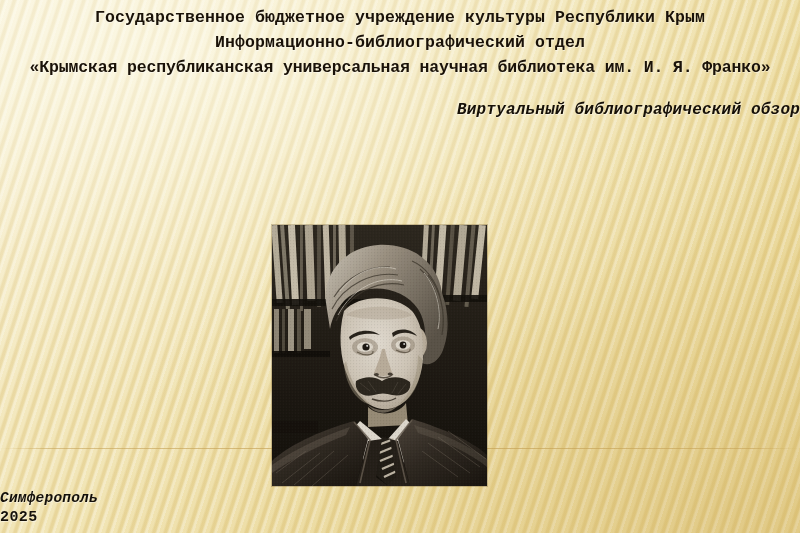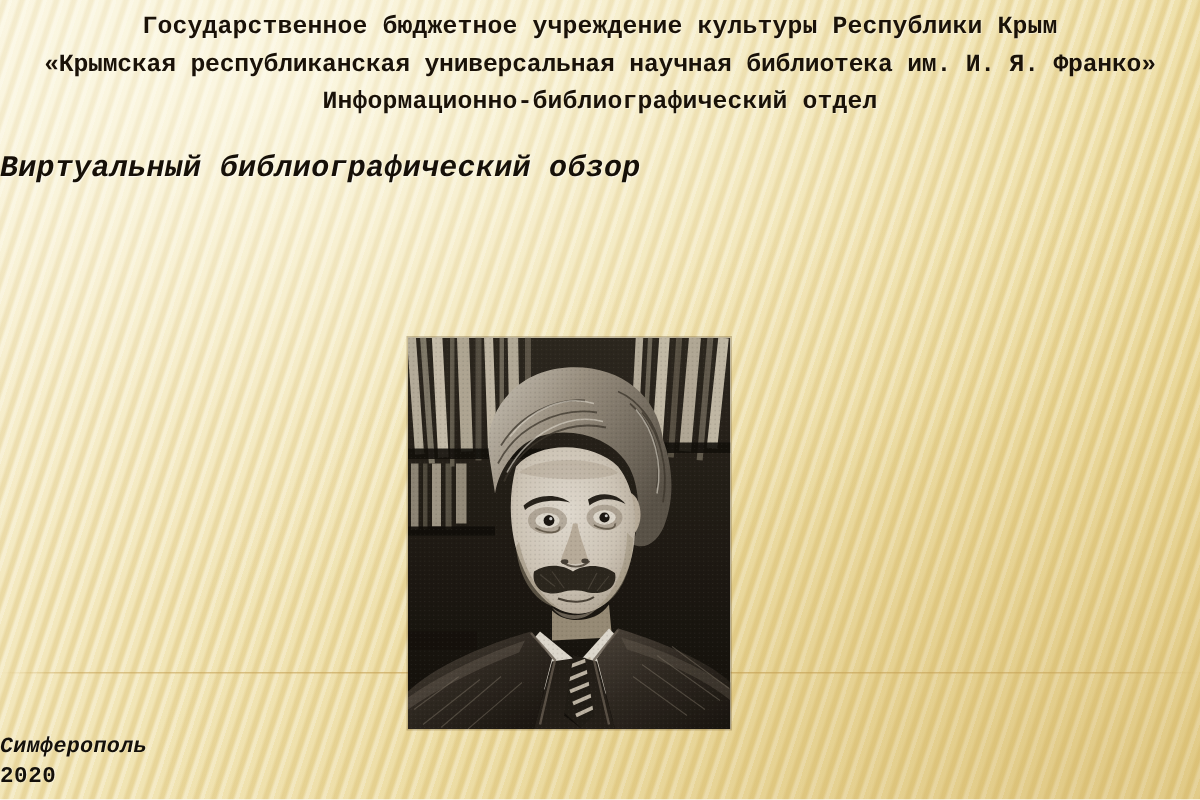--- a/index.html
+++ b/index.html
@@ -70,22 +70,22 @@
     text-shadow: 0.5px 0.5px 0 rgba(255,255,255,0.45);
   }
   .header-line.wide { font-size: 16.5px; letter-spacing: -0.15px; }
 
   
   .kicker {
     position: absolute;
     top: 101px;
     left: 0;
     right: 0;
-    text-align: left;
-    font-size: 20px;
+    text-align: right;
+    font-size: 16px;
     font-weight: bold;
     font-style: italic;
     color: #161008;
     letter-spacing: 0.2px;
     text-shadow: 0.7px 0.7px 0 rgba(255,255,255,0.5);
   }
 
   
   .title-block {
     position: absolute;
@@ -163,22 +163,22 @@
   }
 </style>
 </head>
 <body>
 
 <div id="slide">
   <div class="layer">
 
     <div class="header-block">
       <div class="header-line">Государственное бюджетное учреждение культуры Республики Крым</div>
+      <div class="header-line">Информационно-библиографический отдел</div>
       <div class="header-line wide">«Крымская республиканская универсальная научная библиотека им. И. Я. Франко»</div>
-      <div class="header-line">Информационно-библиографический отдел</div>
     </div>
 
     <div class="kicker">Виртуальный библиографический обзор</div>
 
 
     <div class="hrule"></div>
 
     <div class="photo-frame">
       <svg viewBox="0 0 215 261" preserveAspectRatio="xMidYMid slice">
         <defs>
@@ -360,17 +360,17 @@
         <rect x="0" y="196" width="46" height="12" fill="#100d0a" opacity="0.85"></rect>
 
         <rect x="0" y="0" width="215" height="261" fill="url(#grain)"></rect>
 
         <rect x="0" y="0" width="215" height="261" fill="#3a2f22" opacity="0.10"></rect>
       </svg>
     </div>
 
     <div class="footer-block">
       <div class="footer-line">Симферополь</div>
-      <div class="footer-year">2020</div>
+      <div class="footer-year">2025</div>
     </div>
 
   </div>
 </div>
 
 </body></html>

